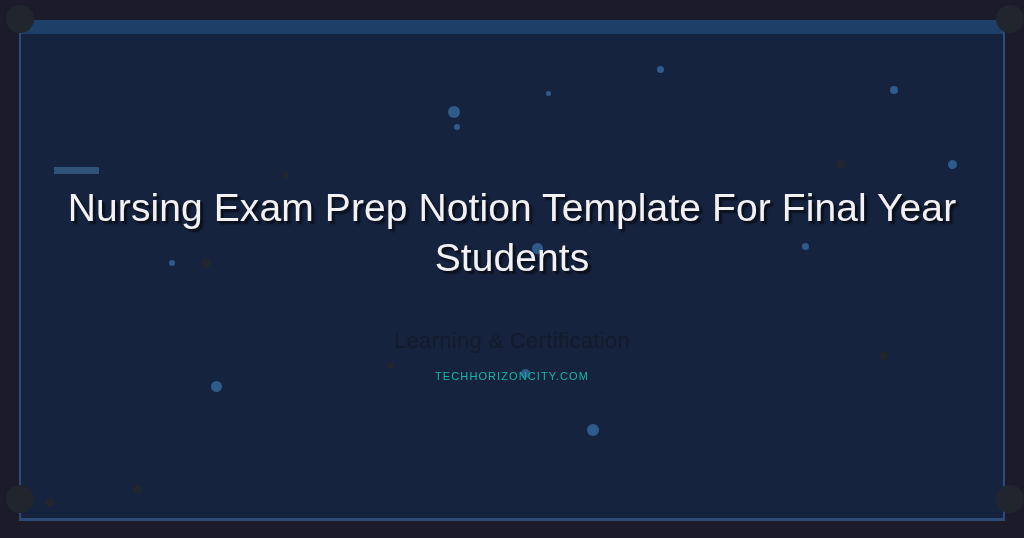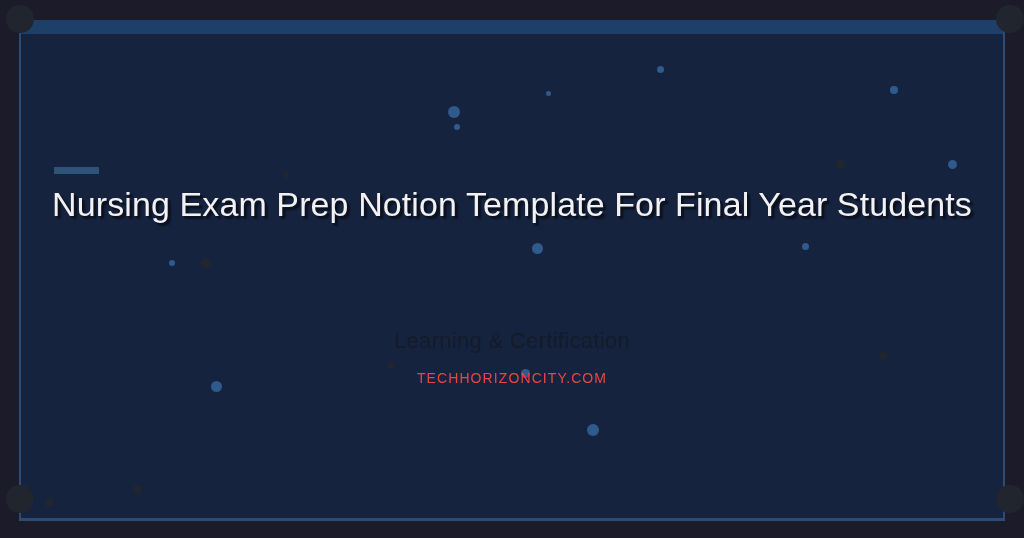--- a/index.html
+++ b/index.html
@@ -88,21 +88,21 @@
   }
 
   #title {
     position: absolute;
     left: 50%;
     top: 163px;
     transform: translateX(-50%);
     width: 940px;
     margin: 0;
     text-align: center;
-    font-size: 34px;
+    font-size: 39px;
     font-weight: normal;
     line-height: 1.28;
     color: #f2f2f4;
     text-shadow: 2px 2px 0 #0d1220, 3px 3px 2px rgba(0,0,0,0.55);
     letter-spacing: 0.1px;
   }
 
   #subtitle {
     position: absolute;
     left: 50%;
@@ -115,22 +115,22 @@
     letter-spacing: 0.3px;
   }
 
   #watermark {
     position: absolute;
     left: 50%;
     top: 350px;
     transform: translateX(-50%);
     width: 900px;
     text-align: center;
-    font-size: 14px;
-    color: #ef4444;
+    font-size: 11px;
+    color: #14b8a6;
     letter-spacing: 1.1px;
   }
 </style>
 </head>
 <body>
 
 <div id="stage">
 
   <div id="panel">
 

